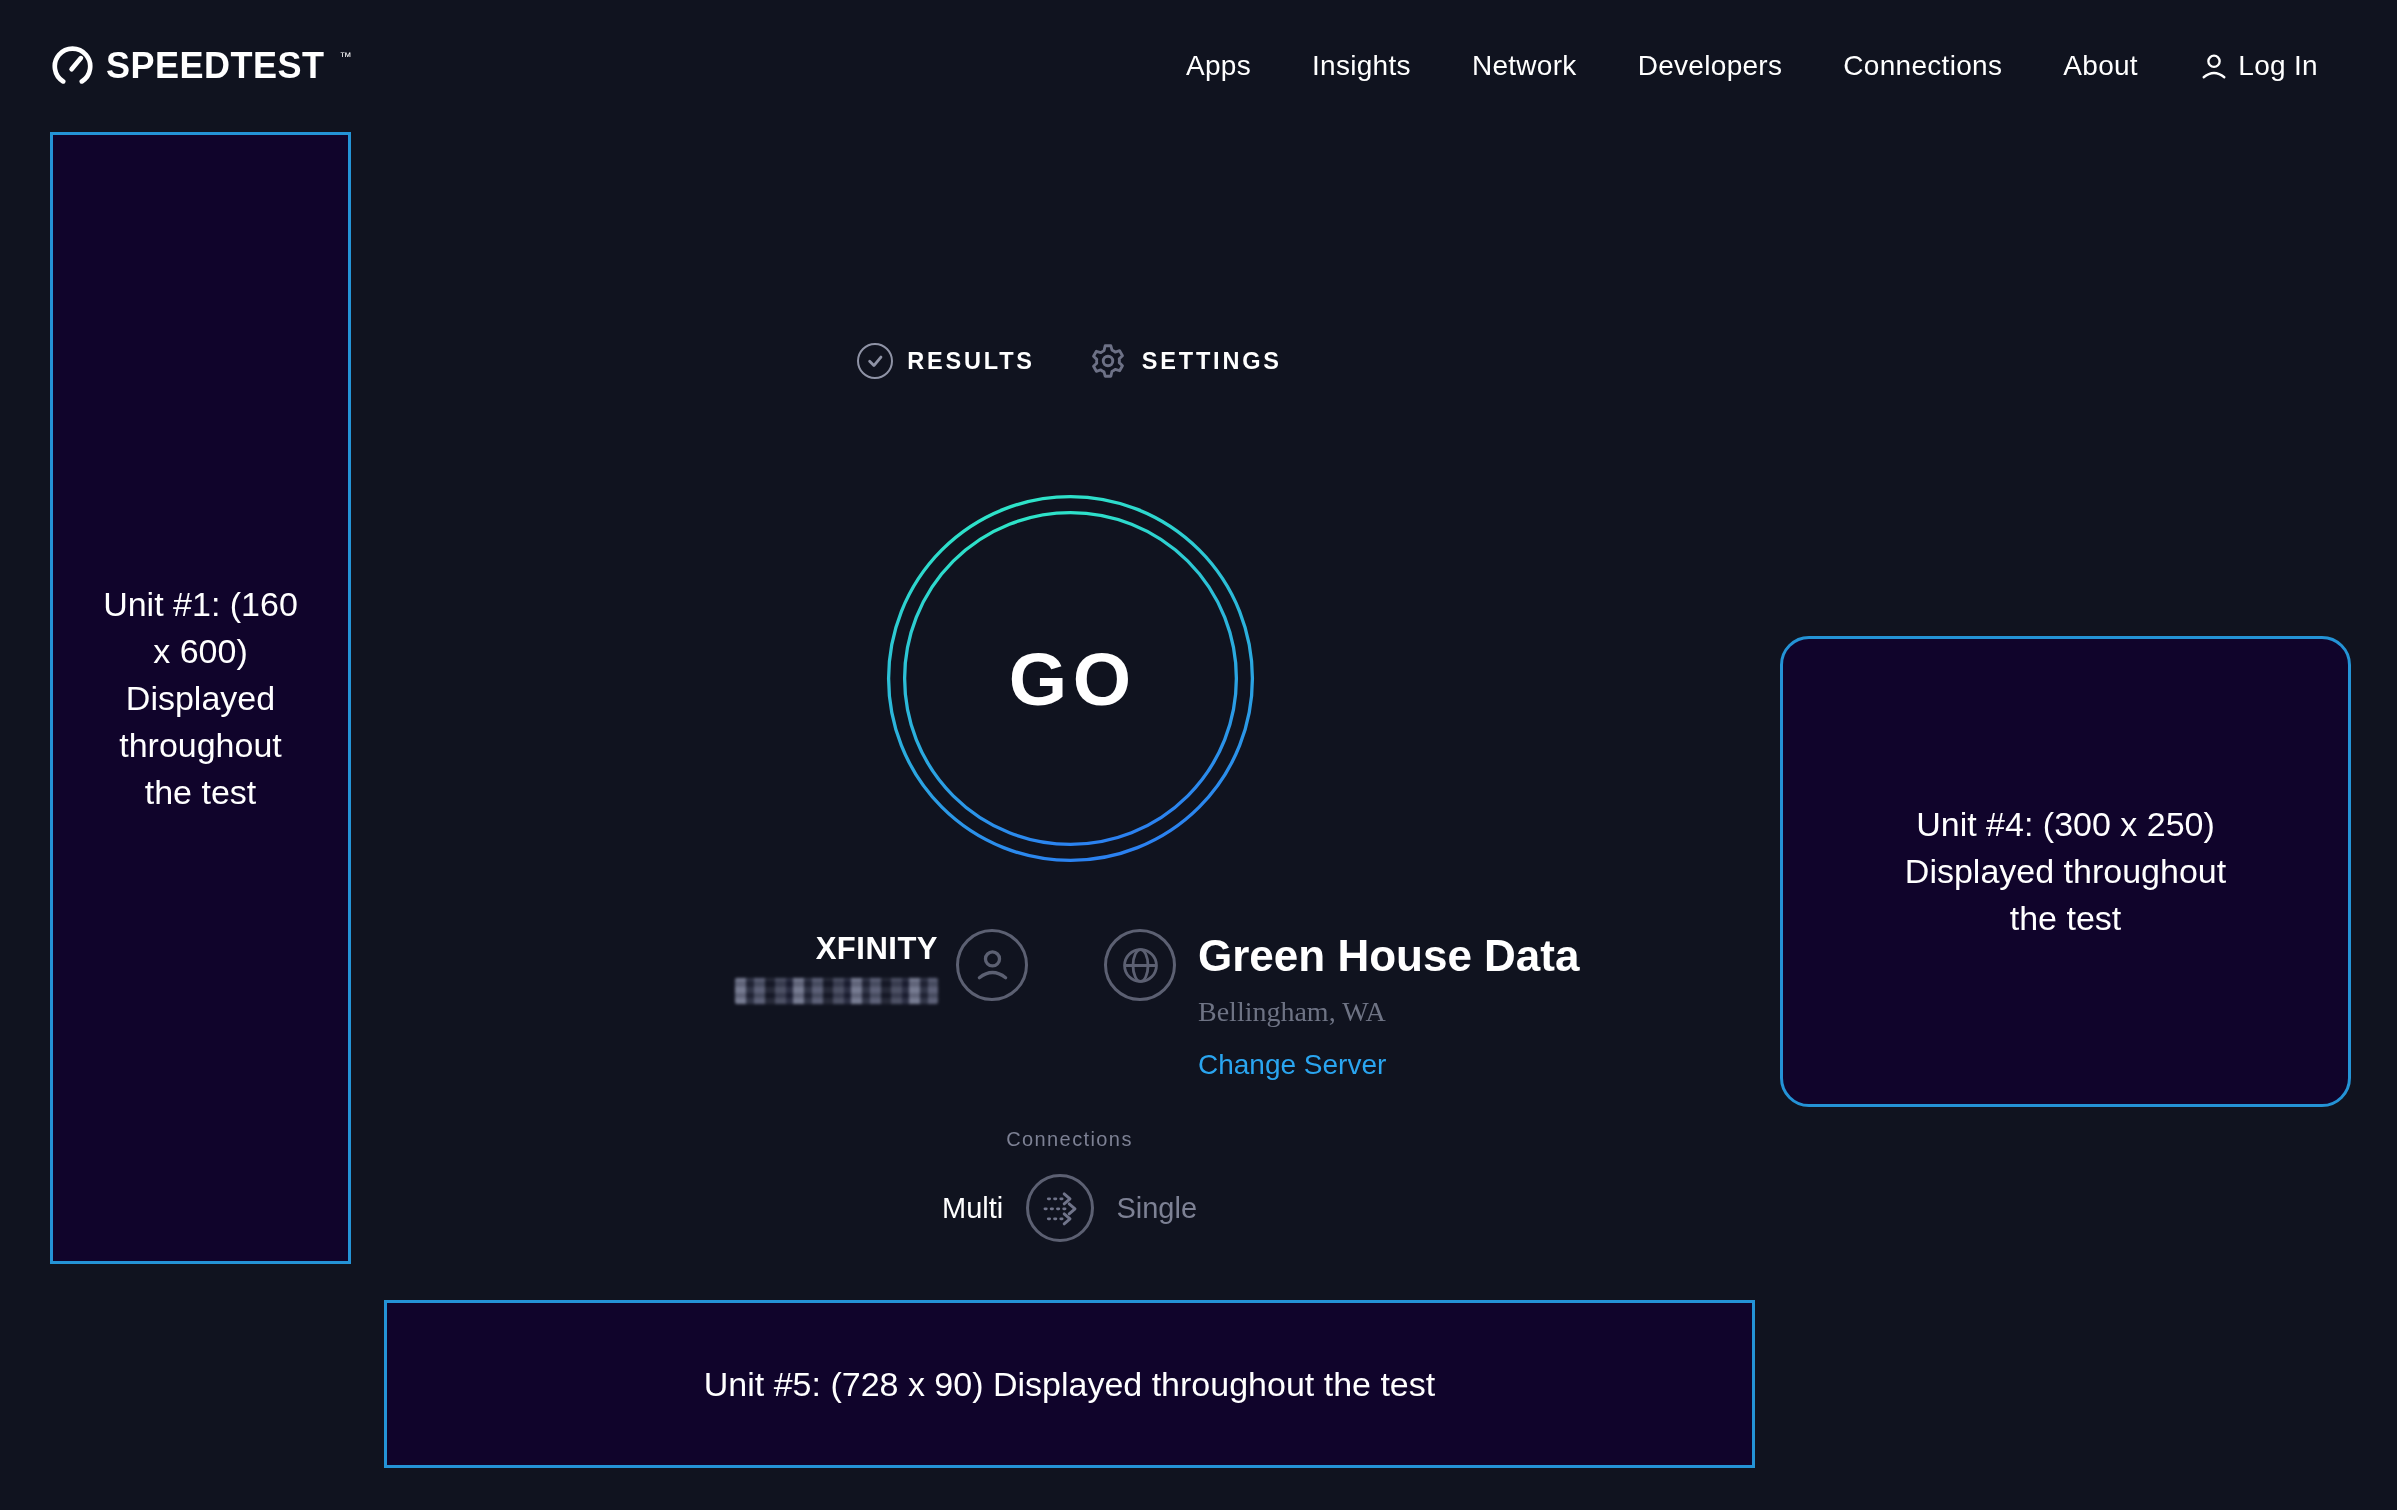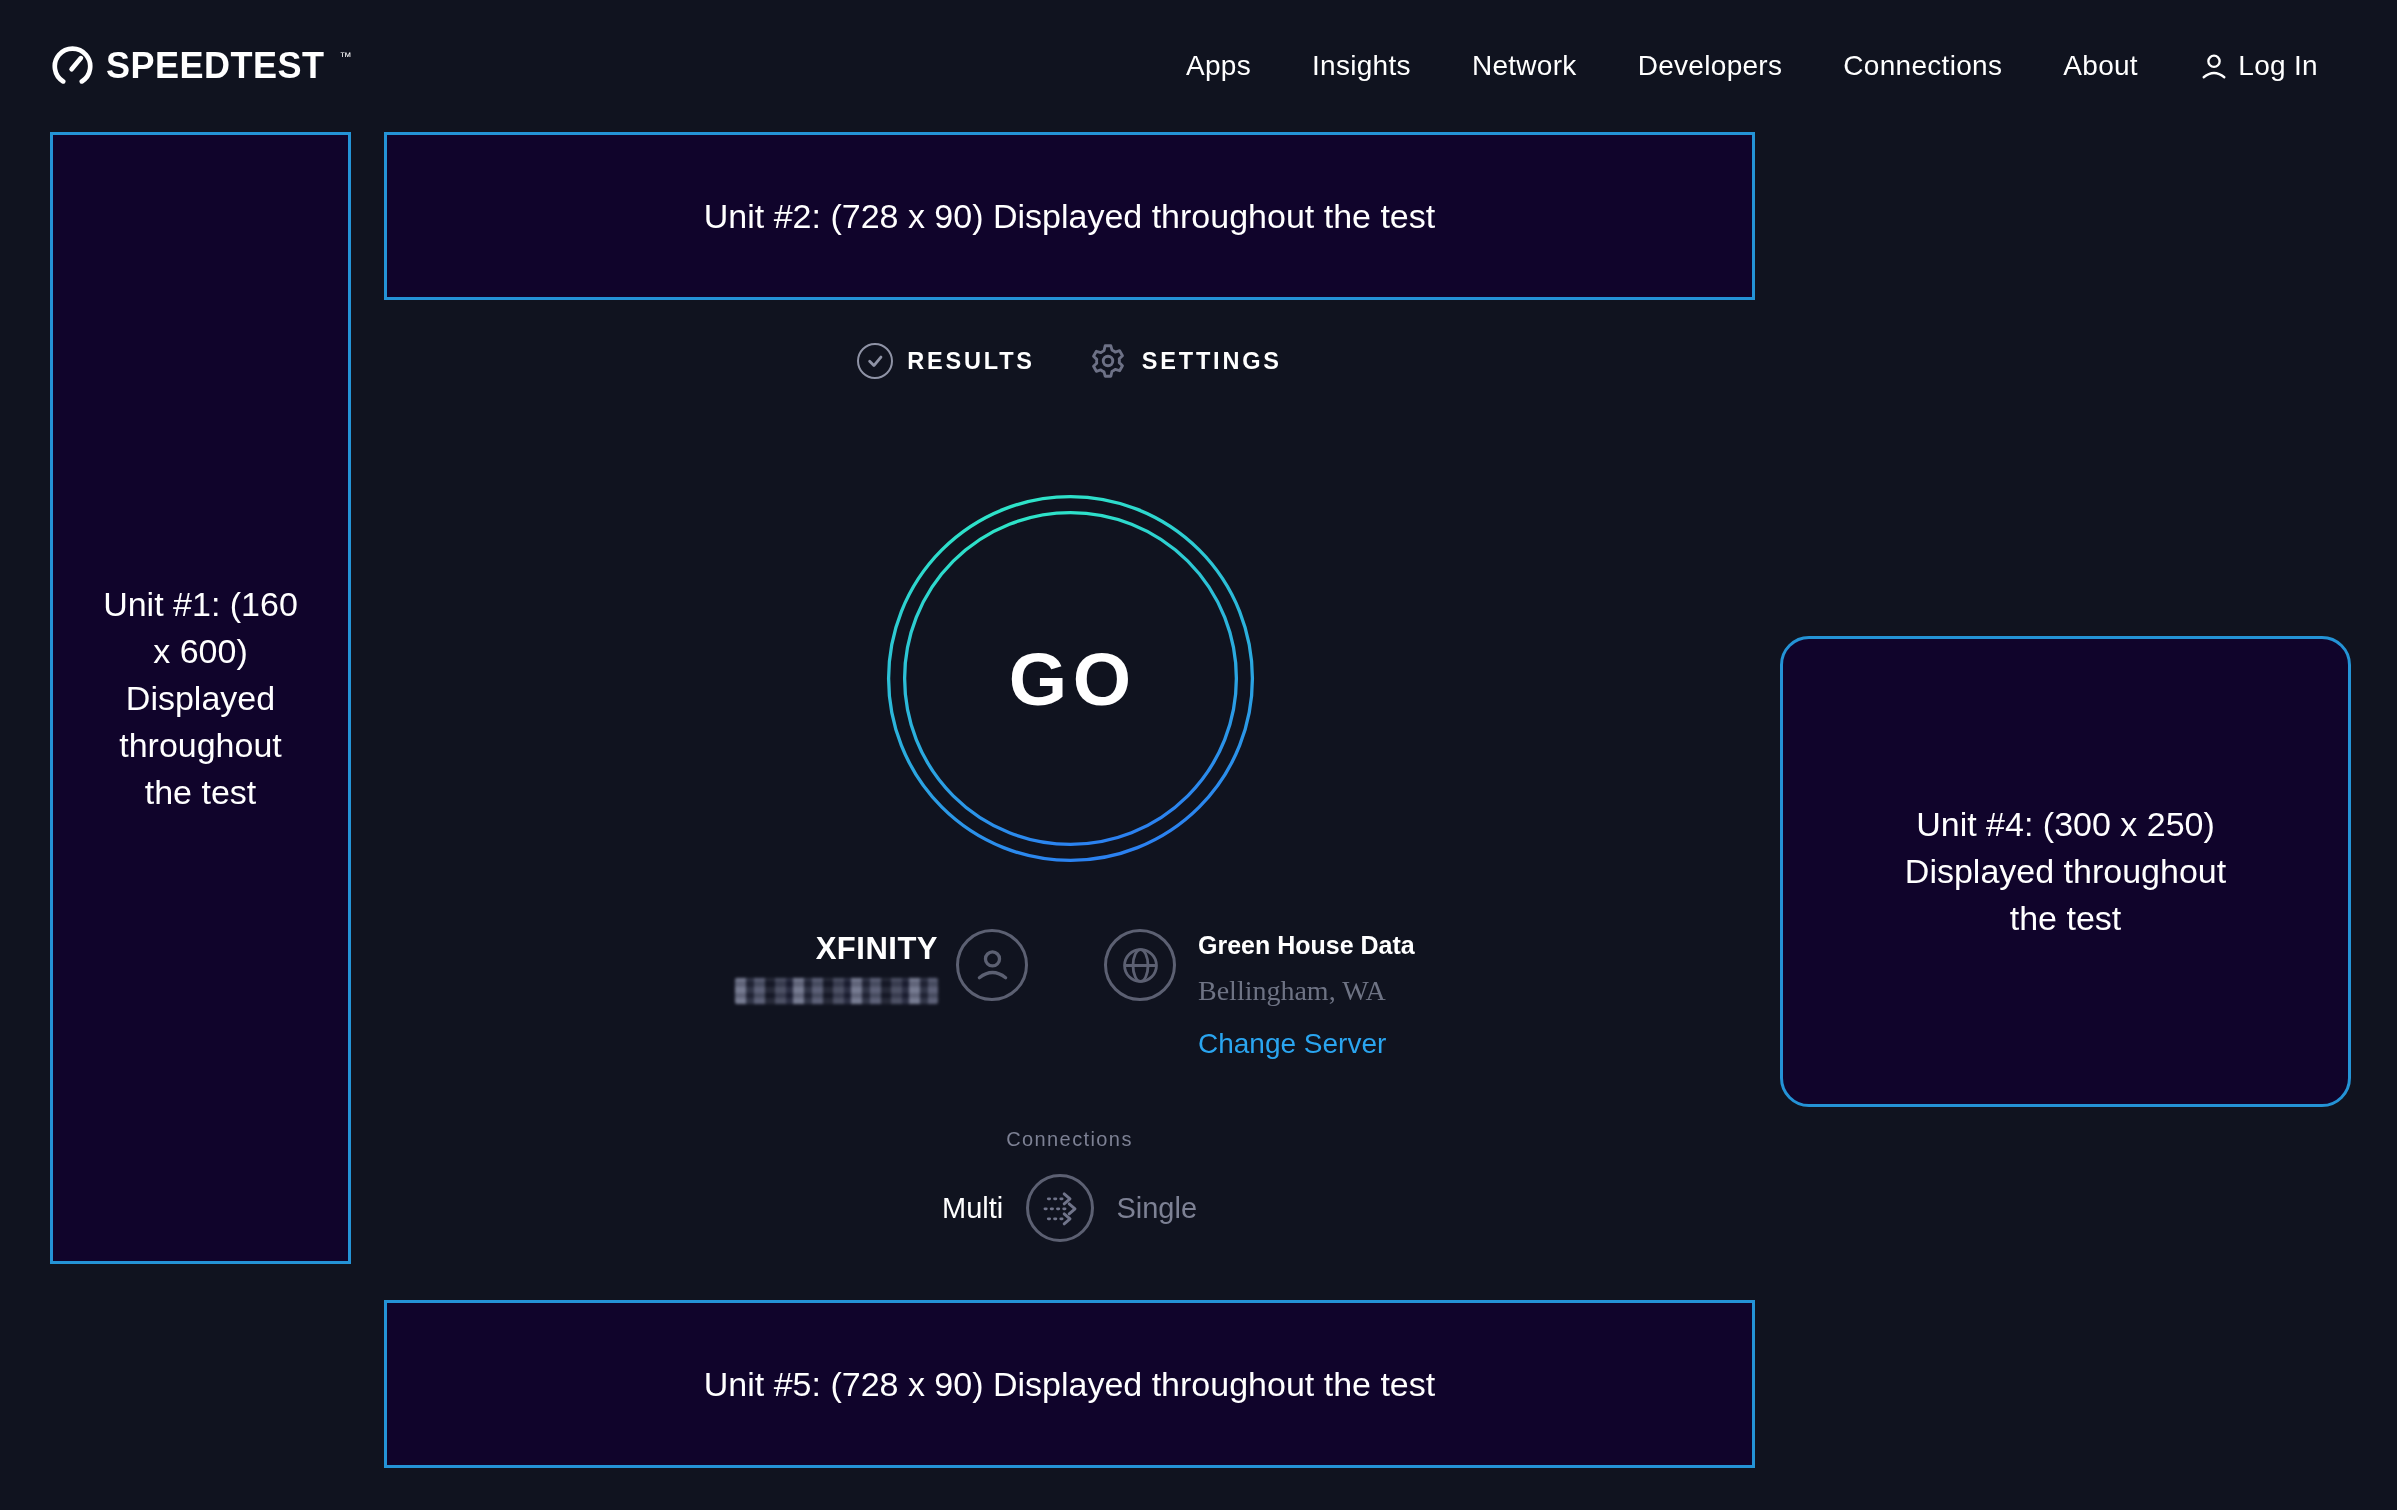--- a/index.html
+++ b/index.html
@@ -60,21 +60,21 @@
     background-image:
       repeating-linear-gradient(0deg, rgba(255,255,255,.07) 0 5.6px, rgba(0,0,0,.14) 5.6px 11.3px),
       repeating-linear-gradient(90deg,#7a7f98 0 11.3px,#262a3e 11.3px 19px,#5a5f78 19px 30px,#191c2c 30px 40px,#474b62 40px 51px,#20233a 51px 58px);
     filter:blur(1.4px);
   }
   .icon-circle{position:absolute;width:72px;height:72px;border-radius:50%;border:3.8px solid #5C6072;
     display:flex;align-items:center;justify-content:center;}
   .person-circle{left:572px;top:797px;}
   .globe-circle{left:720px;top:797px;}
   .server-info{position:absolute;left:814px;top:799px;text-align:left;}
-  .server-name{color:#fff;font-size:25px;font-weight:600;}
+  .server-name{color:#fff;font-size:44px;font-weight:600;}
   .server-location{color:#6E7384;font-size:28px;margin-top:15px;font-family:Liberation Serif, serif;}
   .change-server{color:#2AA5F0;font-size:28px;margin-top:21px;cursor:pointer;display:inline-block;text-decoration:none;}
 
   
   .connections-label{position:absolute;left:0;right:0;top:996px;text-align:center;
     color:#7D8194;font-size:20px;letter-spacing:1.4px;}
   .connection-toggle{position:absolute;left:0;right:0;top:1042px;display:flex;
     align-items:center;justify-content:center;gap:22.6px;}
   .mode-label{font-size:29px;cursor:pointer;}
   .mode-multi{color:#fff;}
@@ -117,23 +117,20 @@
 
   <div class="ad ad-1">
     <span>Unit #1: (160 x 600) Displayed throughout the test</span>
   </div>
   <div class="ad ad-4">
     <span>Unit #4: (300 x 250) Displayed throughout the test</span>
   </div>
 
   <div class="center-col">
 
-    <div class="ad ad-2" style="left:0;top:0;">
-      <span>Unit #2: (728 x 90) Displayed throughout the test</span>
-    </div>
 
     <div class="tabs">
       <div class="tab">
         <span class="check-circle">
           <svg width="22.6" height="22.6" viewBox="0 0 24 24">
             <polyline points="6,12 10.5,16.5 18,7.5" fill="none" stroke="#8f93a6" stroke-width="3" stroke-linecap="round" stroke-linejoin="round"></polyline>
           </svg>
         </span>
         <span class="tab-label">RESULTS</span>
       </div>

